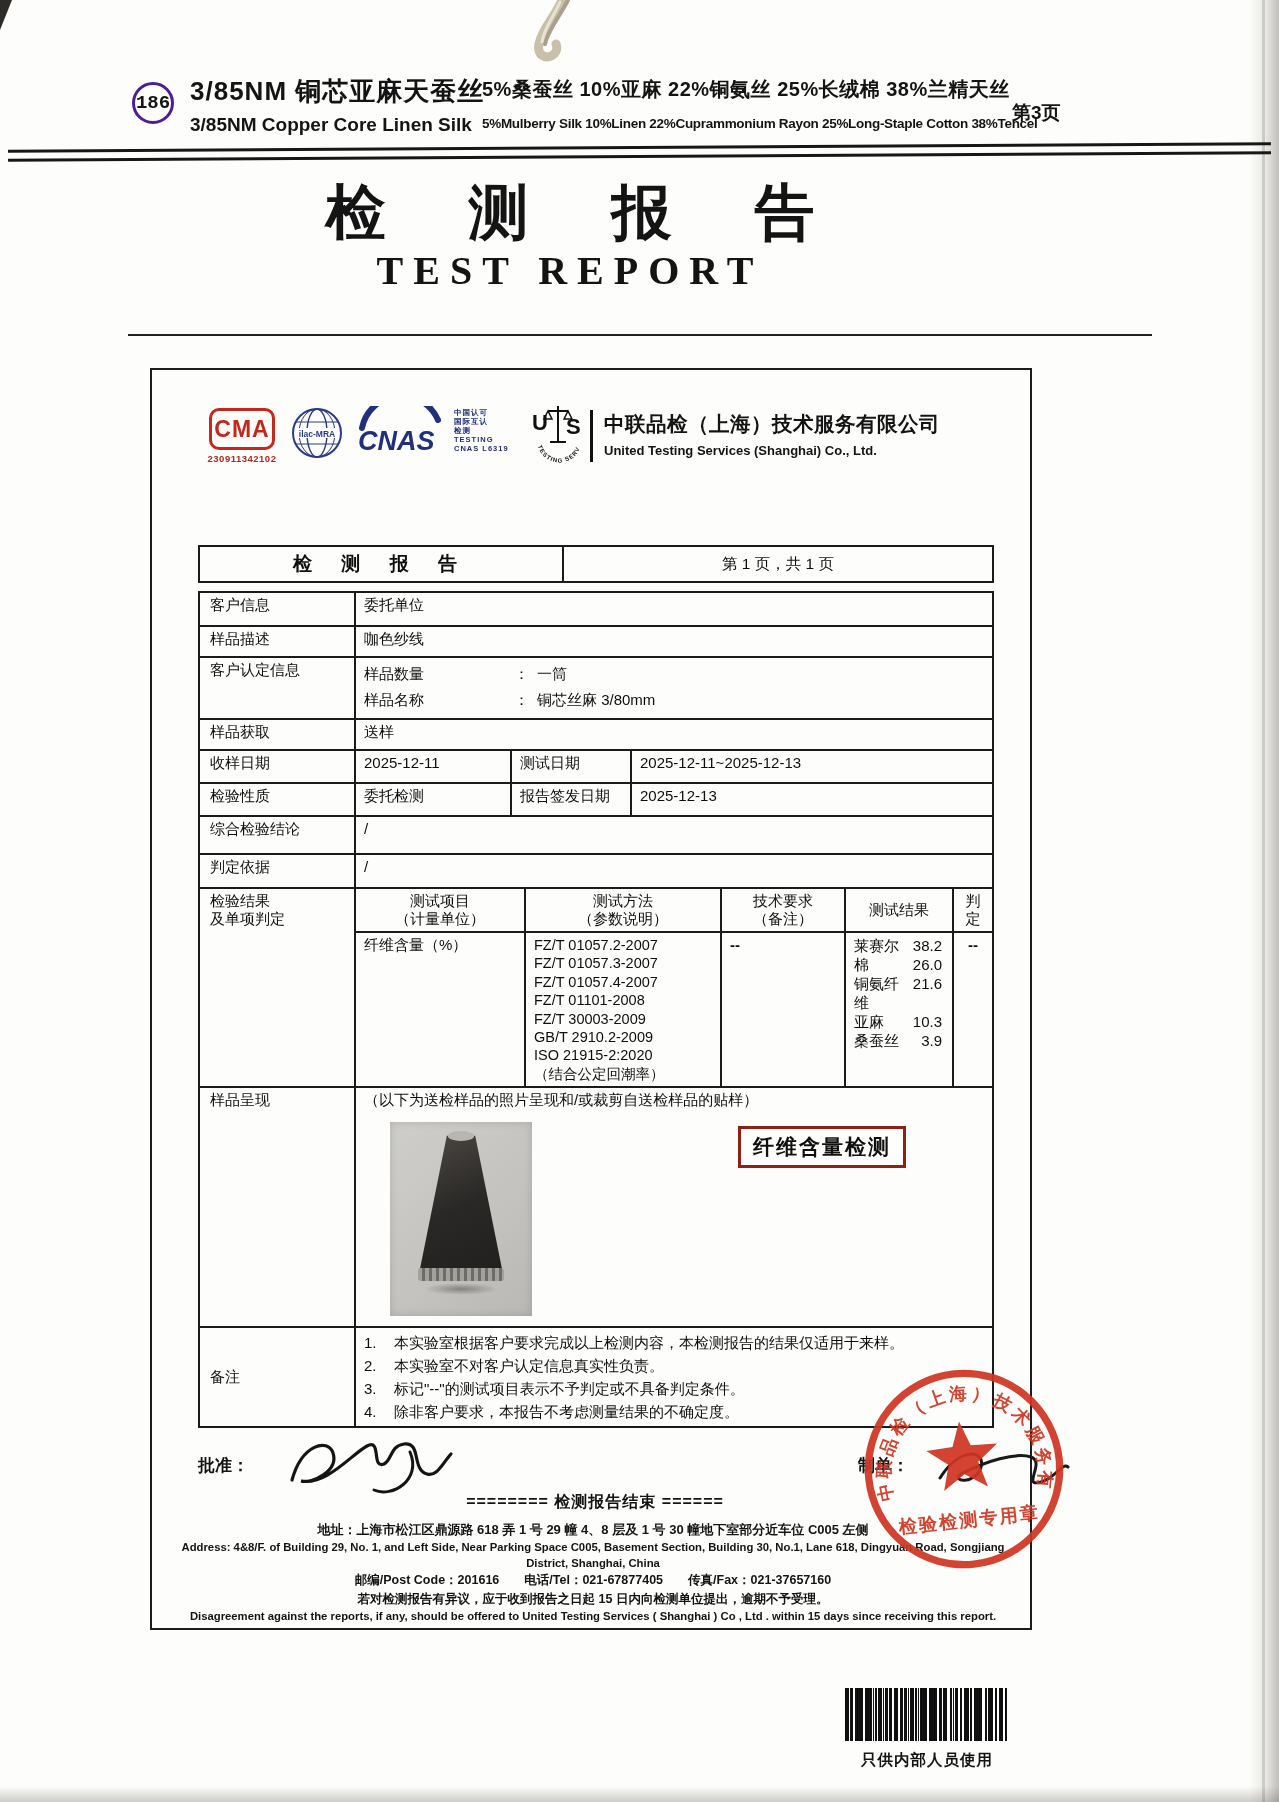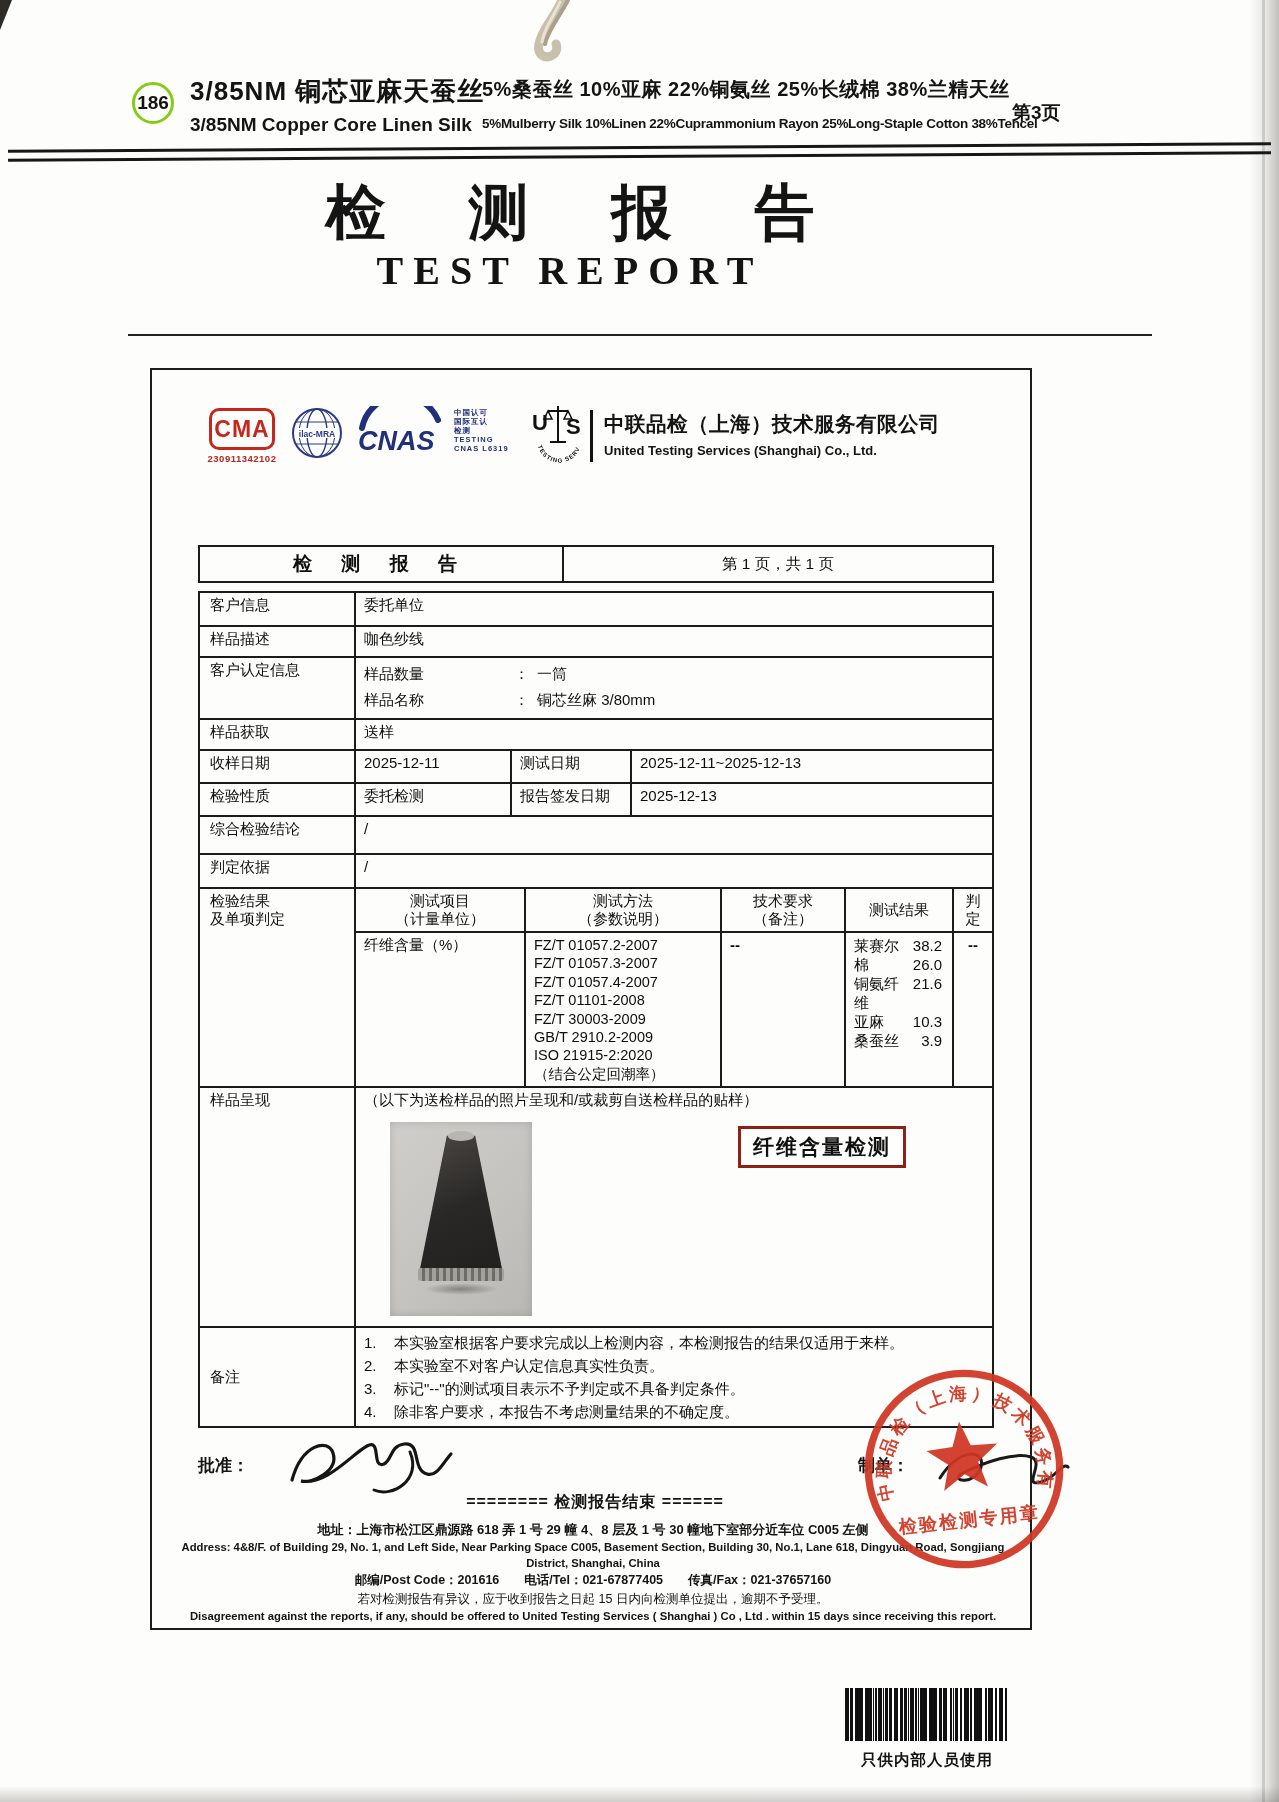--- a/index.html
+++ b/index.html
@@ -13,22 +13,22 @@
   .edge-right { position:absolute; right:0; top:0; width:30px; height:100%;
     background:linear-gradient(90deg, rgba(0,0,0,0) 0%, rgba(122,119,112,.16) 55%, rgba(92,90,85,.38) 100%); }
   .edge-right-line { position:absolute; right:14px; top:0; width:3px; height:100%; background:rgba(110,108,102,.25); }
   .edge-bottom { position:absolute; left:0; bottom:0; width:100%; height:16px;
     background:linear-gradient(0deg, rgba(95,93,88,.30), rgba(0,0,0,0)); }
 
   .cord { position:absolute; left:498px; top:0; }
 
   
   .doc-header { position:absolute; left:130px; top:74px; width:1080px; height:70px; }
-  .tag-circle { position:absolute; left:2px; top:8px; width:42px; height:42px; border:3px solid #84cc16;
-    border-radius:50%; font-size:19px; font-weight:bold; display:flex; align-items:center; justify-content:center; }
+  .tag-circle { position:absolute; left:2px; top:8px; width:42px; height:42px; border:3px solid #4c1d95;
+    border-radius:50%; font-size:19px; font-weight:bold; display:flex; align-items:center; justify-content:center;font-family:Liberation Mono, monospace; }
   .title-group { position:absolute; left:60px; top:0; }
   .t-cn { font-size:26px; font-weight:bold; letter-spacing:1px; }
   .t-en { font-size:19px; font-weight:600; margin-top:5px; }
   .comp-group { position:absolute; left:352px; top:2px; width:640px; }
   .c-cn { font-size:20px; font-weight:bold; letter-spacing:.5px; }
   .c-en { font-size:13.5px; font-weight:bold; letter-spacing:-.3px; margin-top:13px; white-space:nowrap; }
   .page-no { position:absolute; left:1012px; top:100px; font-size:19px; font-weight:600; }
 
   .hr-double { position:absolute; left:8px; top:146px; width:1263px; transform:rotate(-.35deg); }
   .hr-a,.hr-b { height:3px; background:#171717; }
@@ -105,21 +105,21 @@
   .approve-label { position:absolute; left:46px; top:24px; font-size:17px; font-weight:bold; }
   .sig1 { position:absolute; left:118px; top:-8px; }
   .prepare-label { position:absolute; left:706px; top:24px; font-size:17px; font-weight:bold; }
   .sig2 { position:absolute; left:772px; top:0px; }
   .end-line { position:absolute; left:46px; top:1122px; width:794px; text-align:center;
     font-size:16px; font-weight:bold; letter-spacing:1px; }
   .footer { position:absolute; left:18px; top:1150px; width:846px; text-align:center; }
   .f-addr-cn { font-size:13px; font-weight:bold; line-height:19px; }
   .f-addr-en { font-size:11.3px; font-weight:bold; line-height:16px; }
   .f-contact { font-size:12.5px; font-weight:bold; line-height:19px; }
-  .f-notice-cn { font-size:12.5px; line-height:18px; font-weight:400; }
+  .f-notice-cn { font-size:12.5px; line-height:18px; font-weight:700; }
   .f-notice-en { font-size:11.3px; font-weight:bold; line-height:16px; }
 
   .stamp { position:absolute; left:708px; top:995px; transform:rotate(-6deg); opacity:.93; }
 
   
   .barcode { position:absolute; left:845px; top:1688px; width:163px; height:53px; background:#fff;
     background-image:
       repeating-linear-gradient(90deg,#101010 0 2px, transparent 2px 5px),
       repeating-linear-gradient(90deg,#101010 0 1px, transparent 1px 3.5px),
       repeating-linear-gradient(90deg,#101010 0 3px, transparent 3px 11px);

